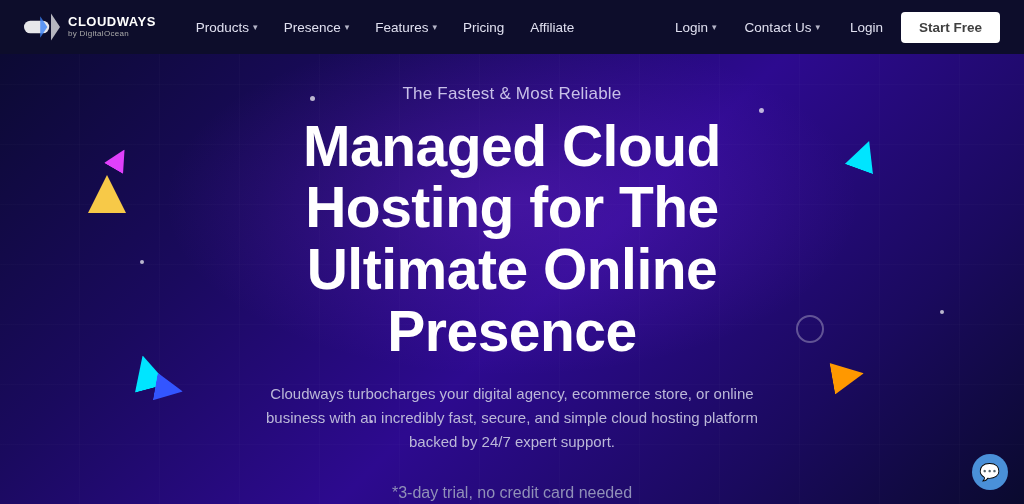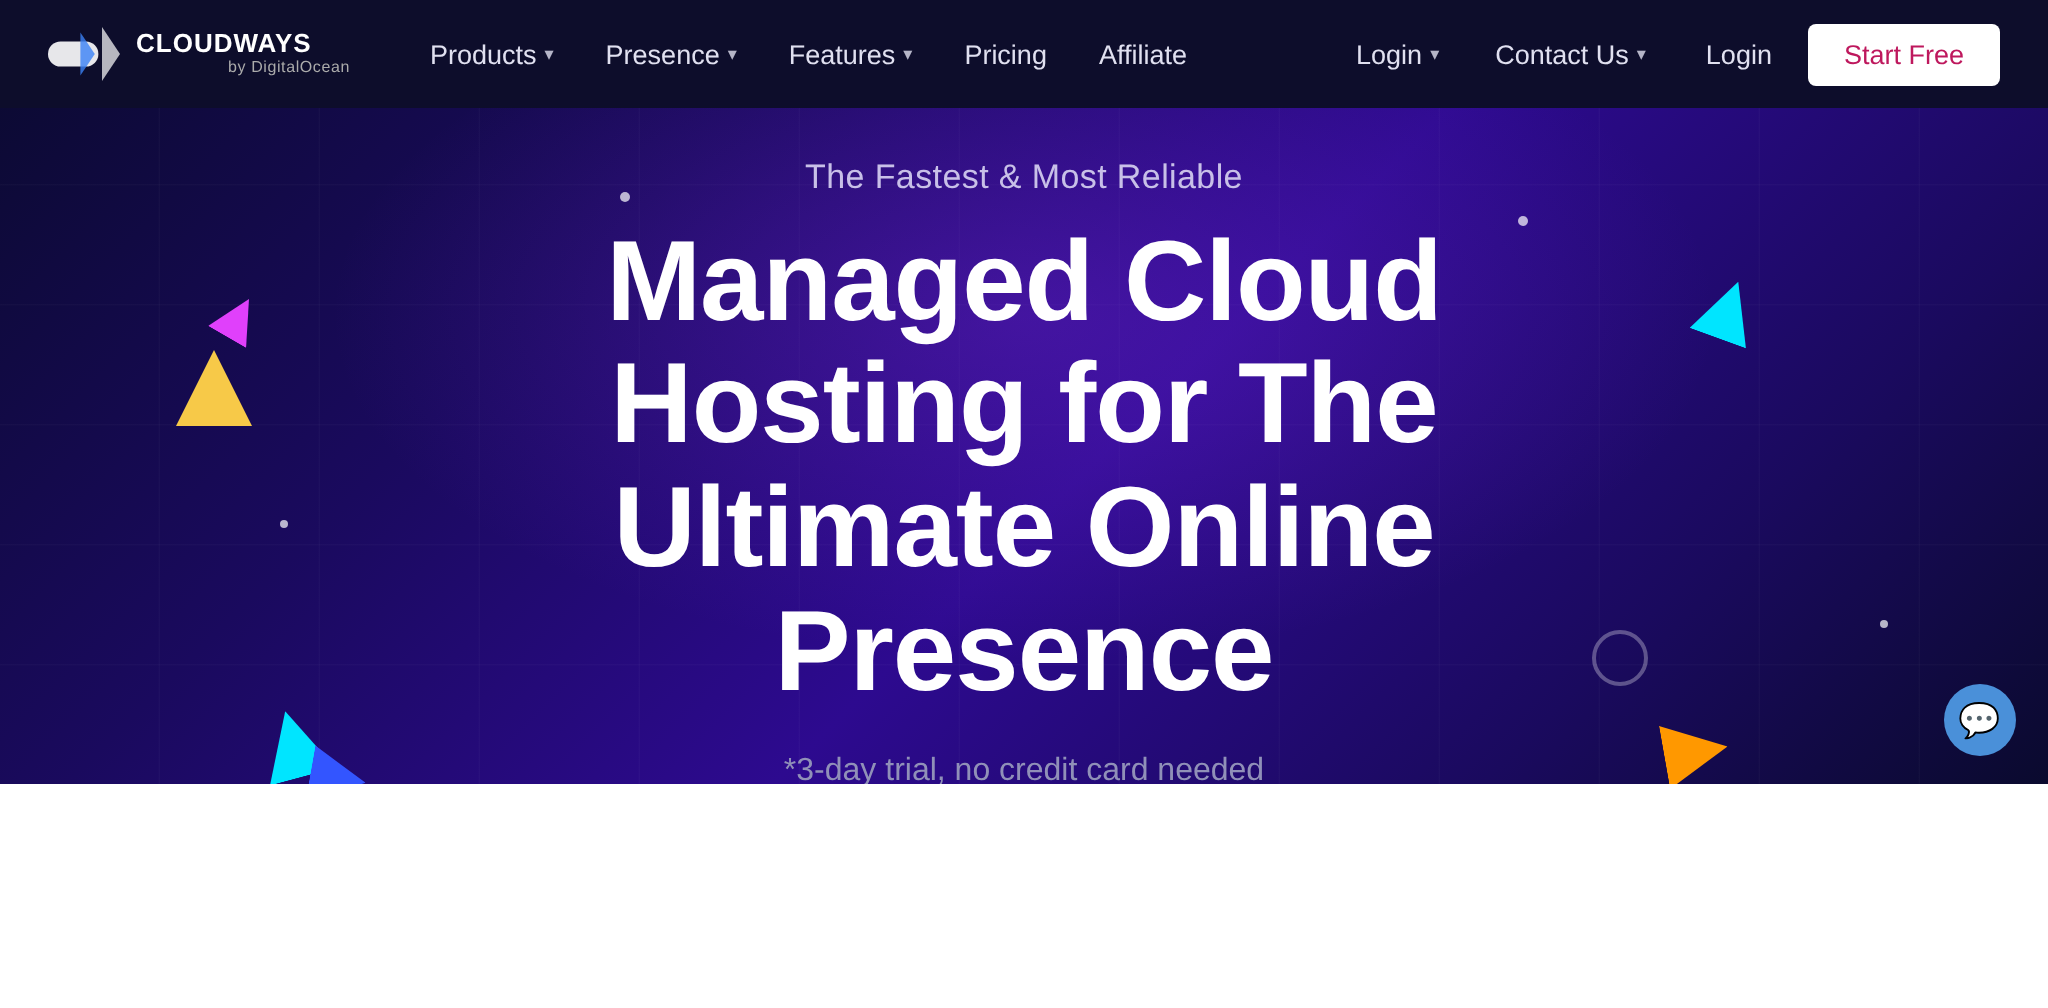--- a/index.html
+++ b/index.html
@@ -47,21 +47,20 @@
       color: #fff;
       font-size: 13px;
       font-weight: 700;
       letter-spacing: 0.5px;
     }
 
     .logo-bydo {
       color: #aaa;
       font-size: 8px;
       letter-spacing: 0.3px;
-      margin-left: 46px;
     }
 
     .nav-links {
       display: flex;
       align-items: flex-end;
       gap: 2px;
       flex: 1;
     }
 
     .nav-link {
@@ -91,36 +90,36 @@
     .nav-login {
       color: #e0e0f0;
       font-size: 13.5px;
       padding: 6px 14px;
       cursor: pointer;
       text-decoration: none;
     }
 
     .nav-start {
       background: #fff;
-      color: #be185d;
+      color: #404040;
       font-size: 13.5px;
-      font-weight: 400;
+      font-weight: 700;
       padding: 8px 18px;
       border-radius: 4px;
       cursor: pointer;
       border: none;
       white-space: nowrap;
     }
 
     
     .hero {
       position: absolute;
       top: 0; left: 0;
       width: 1024px;
-      height: 392px;
+      height: 504px;
       background: linear-gradient(135deg, #0a0a2e 0%, #1a0a5e 30%, #2d0a8f 55%, #1a0a5e 80%, #0a0a2e 100%);
       overflow: hidden;
       display: flex;
       flex-direction: column;
       align-items: center;
       justify-content: center;
       padding-top: 82px;
     }
 
     
@@ -400,19 +399,20 @@
         <span class="chevron">▾</span>
       </a>
       <a class="nav-login" href="#">Login</a>
       <button class="nav-start">Start Free</button>
     </div>
   </nav>
 
   <div class="hero-content">
     <p class="hero-subtitle">The Fastest &amp; Most Reliable</p>
     <h1 class="hero-title">Managed Cloud Hosting for The Ultimate Online Presence</h1>
+    <p class="hero-desc">Cloudways turbocharges your digital agency, ecommerce store, or online business with an incredibly fast, secure, and simple cloud hosting platform backed by 24/7 expert support.</p>
     <p class="hero-fine-print">*3-day trial, no credit card needed</p>
   </div>
 
   <div class="chat-bubble">
     <span class="chat-bubble-icon">💬</span>
   </div>
 </div>
 
 </body></html>

